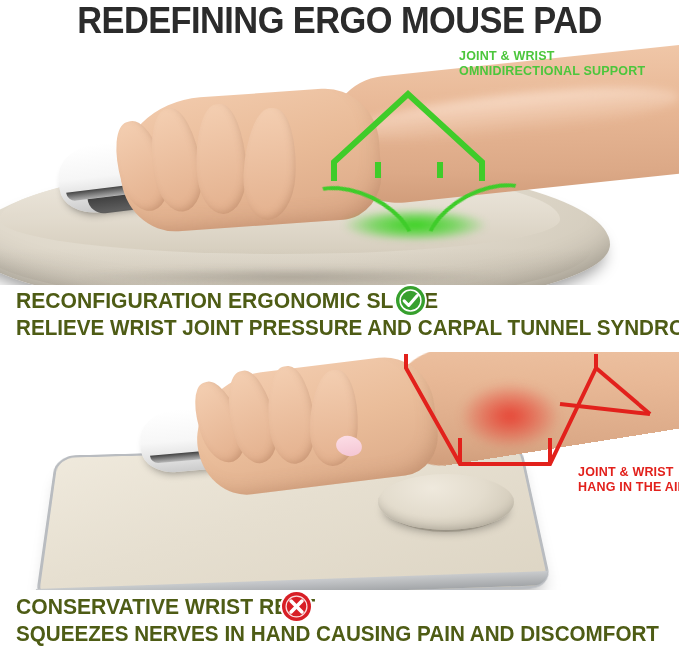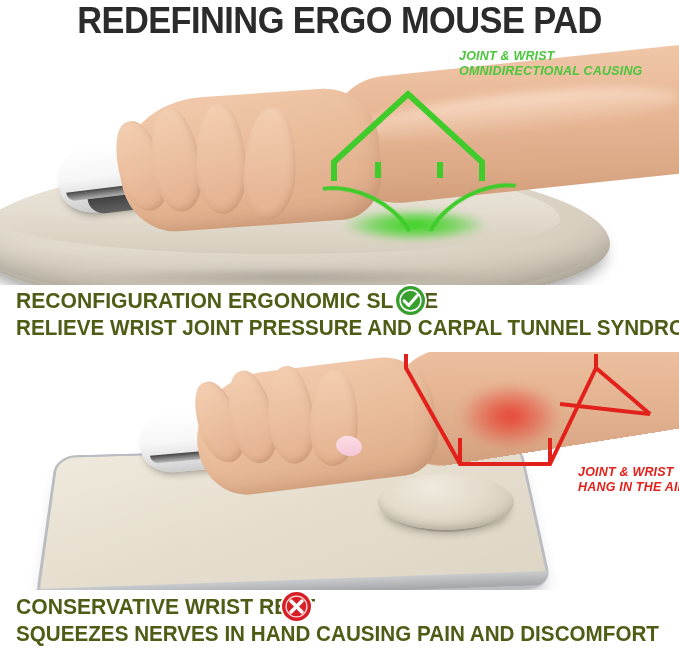--- a/index.html
+++ b/index.html
@@ -96,21 +96,21 @@
     background:radial-gradient(55% 70% at 50% 50%,#33d21a 0%,rgba(51,210,26,.55) 45%,rgba(51,210,26,0) 78%);
     filter:blur(3px);border-radius:50%;
   }
   .glow-arc{position:absolute;border:4px solid #3fcc2a;border-color:#3fcc2a transparent transparent transparent;border-radius:50%;filter:blur(.6px);}
   .ga1{left:292px;top:150px;width:120px;height:70px;transform:rotate(26deg);}
   .ga2{left:420px;top:148px;width:120px;height:70px;transform:rotate(-28deg);}
 
   
   .arrow-up{position:absolute;left:330px;top:44px;width:160px;height:100px;}
 
-  .ann{position:absolute;font-weight:bold;line-height:1.28;white-space:nowrap;font-style:italic;}
+  .ann{position:absolute;font-weight:bold;line-height:1.28;white-space:nowrap;}
   .ann-green{color:#4cc63c;font-size:12.5px;letter-spacing:.2px;}
   .ann-red{color:#e2211c;font-size:12.5px;letter-spacing:.2px;}
 
   
   .mid-text{position:absolute;left:0;top:288px;width:679px;height:64px;}
   .line{
     position:absolute;left:16px;font-weight:bold;color:#4e5c15;
     white-space:nowrap;transform:scaleX(0.96);transform-origin:left center;
   }
   .l1{top:0;font-size:22px;}
@@ -218,21 +218,21 @@
   <div class="glow-arc ga1"></div>
   <div class="glow-arc ga2"></div>
 
   <svg class="arrow-up" viewBox="0 0 160 100">
     <polyline points="4,92 4,76 78,8 152,76 152,92" fill="none" stroke="#3fcc2a" stroke-width="6" stroke-linecap="square" stroke-linejoin="miter"></polyline>
     <polyline points="48,92 48,76" fill="none" stroke="#3fcc2a" stroke-width="6"></polyline>
     <polyline points="110,92 110,76" fill="none" stroke="#3fcc2a" stroke-width="6"></polyline>
   </svg>
 
   <div class="ann ann-green" style="left:459px;top:6px;">JOINT &amp; WRIST</div>
-  <div class="ann ann-green" style="left:459px;top:21px;">OMNIDIRECTIONAL CAUSING</div>
+  <div class="ann ann-green" style="left:459px;top:21px;">OMNIDIRECTIONAL SUPPORT</div>
 </div>
 
 <div class="mid-text">
   <div class="line l1">RECONFIGURATION ERGONOMIC SLOPE</div>
   <svg class="badge badge-ok" viewBox="0 0 32 32">
     <circle cx="16" cy="16" r="15" fill="#37a02e"></circle>
     <circle cx="16" cy="16" r="11.5" fill="none" stroke="#ffffff" stroke-width="1.6"></circle>
     <polyline points="9,16.5 14,21.5 23.5,10.5" fill="none" stroke="#ffffff" stroke-width="3.4" stroke-linecap="round" stroke-linejoin="round"></polyline>
   </svg>
   <div class="line l2">RELIEVE WRIST JOINT PRESSURE AND CARPAL TUNNEL SYNDROME</div>

